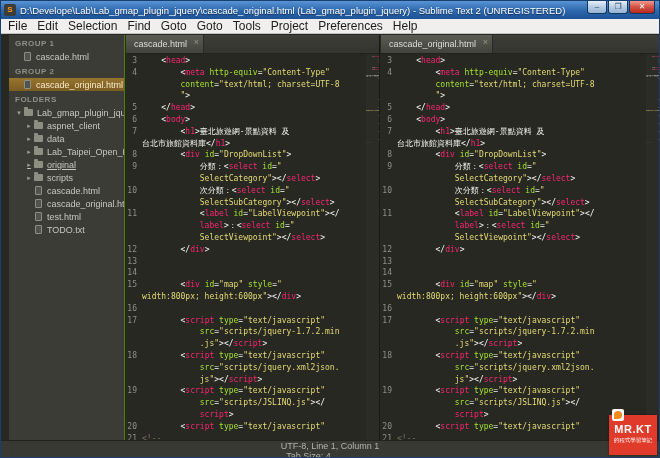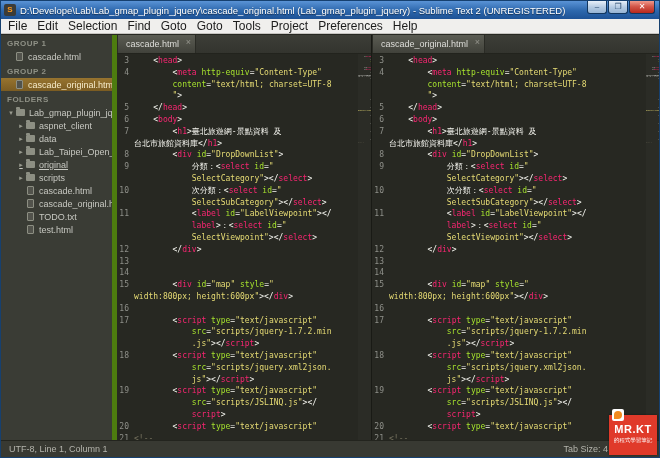--- a/index.html
+++ b/index.html
@@ -22,21 +22,21 @@
 
   
   .menubar { height:15px; background:#f0efed; border-bottom:1px solid #c6c4c0;
              display:flex; align-items:center; padding-left:2px; }
   .menu-item { font-size:12px; color:#1c1c1c; padding:0 5px; line-height:14px; cursor:default; }
 
   
   .main { position:absolute; top:34px; bottom:17px; left:0; right:0; display:flex; }
 
   
-  .sidebar { width:116px; background:#3a3c35; border-right:5px solid #4d7c0f; overflow:hidden; flex:none; }
+  .sidebar { width:116px; background:#3a3c35; border-right:1px solid #4d7c0f; overflow:hidden; flex:none;margin-left:8px; }
   .side-header { font-size:8px; font-weight:bold; letter-spacing:.5px; color:#8f9186;
                  padding:4px 0 2px 6px; height:15px; }
   .side-item { display:flex; align-items:center; height:13px; font-size:9px; color:#c7c8c1;
                white-space:nowrap; overflow:hidden; cursor:default; }
   .side-item.selected { background:linear-gradient(#97742f,#7b5c22); color:#f6ebc9; }
   .arrow { width:8px; font-size:7px; color:#9a9c90; flex:none; text-align:center; }
   .icon-folder { width:9px; height:7px; background:#8d8f83; border-radius:1px; position:relative;
                  display:inline-block; margin:0 4px 0 1px; flex:none; }
   .icon-folder::before { content:""; position:absolute; top:-2px; left:0; width:4px; height:2px;
                          background:#8d8f83; border-radius:1px 1px 0 0; }
@@ -65,21 +65,21 @@
   .tk-p { color:#f8f8f2; } .tk-t { color:#f92672; } .tk-a { color:#a6e22e; }
   .tk-s { color:#e6db74; } .tk-c { color:#75715e; }
 
   .minimap { position:absolute; right:0; top:0; bottom:0; width:13px; background:#2b2c26;
              overflow:hidden; padding-top:2px; }
   .mrow { height:2.7px; font:2.6px/2.7px "DejaVu Sans Mono", monospace; white-space:pre; overflow:hidden; }
 
   
   .statusbar { position:absolute; left:0; right:0; bottom:0; height:17px; background:#383932;
                border-top:1px solid #23241e; display:flex; align-items:center; justify-content:space-between;
-               padding:0 8px; }
+               padding:0 8px;flex-direction:column; }
   .statusbar span { color:#b4b4ac; font-size:9px; }
   .status-right { margin-right:43px; }
 
   
   .watermark { position:absolute; right:2px; bottom:2px; width:48px; height:40px; background:#e03a2a;
                z-index:20; box-shadow:0 0 2px rgba(0,0,0,.4); }
   .wm-fig { width:12px; height:12px; background:#fff; border-radius:2px; position:absolute; top:-6px; left:3px; }
   .wm-fig::after { content:""; position:absolute; left:2px; top:2px; width:8px; height:8px;
                    background:#f28a1e; border-radius:50% 50% 50% 0; }
   .wm-name { font-weight:bold; color:#fff; font-size:11px; text-align:center; margin-top:8px; letter-spacing:.5px; }
@@ -162,26 +162,26 @@
           <span class="side-label">cascade.html</span>
         </div>
         <div class="side-item" style="padding-left: 16px;">
           <span class="arrow"></span>
           <span class="icon-file"></span>
           <span class="side-label">cascade_original.html</span>
         </div>
         <div class="side-item" style="padding-left: 16px;">
           <span class="arrow"></span>
           <span class="icon-file"></span>
-          <span class="side-label">TODO.txt</span>
+          <span class="side-label">test.html</span>
         </div>
         <div class="side-item" style="padding-left: 16px;">
           <span class="arrow"></span>
           <span class="icon-file"></span>
-          <span class="side-label">test.html</span>
+          <span class="side-label">TODO.txt</span>
         </div>
       </div>
 
     <div class="editor">
       <div class="pane pane-left">
         <div class="tabbar">
           <div class="tab">
             <span class="tab-label">cascade.html</span>
             <span class="tab-close">×</span>
           </div>

